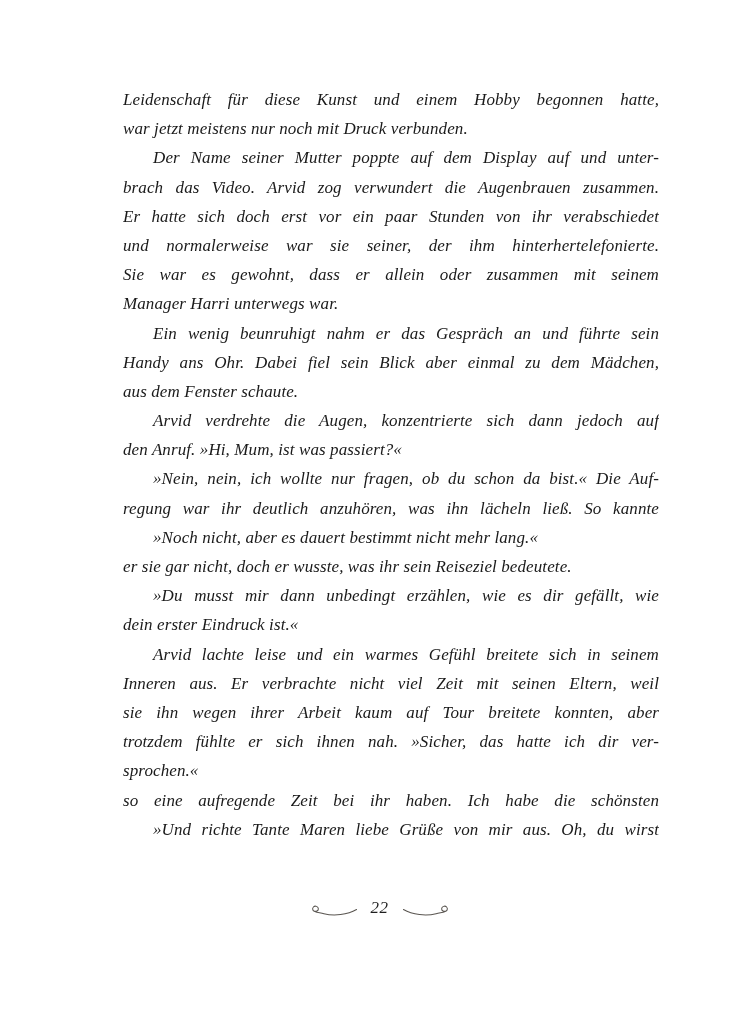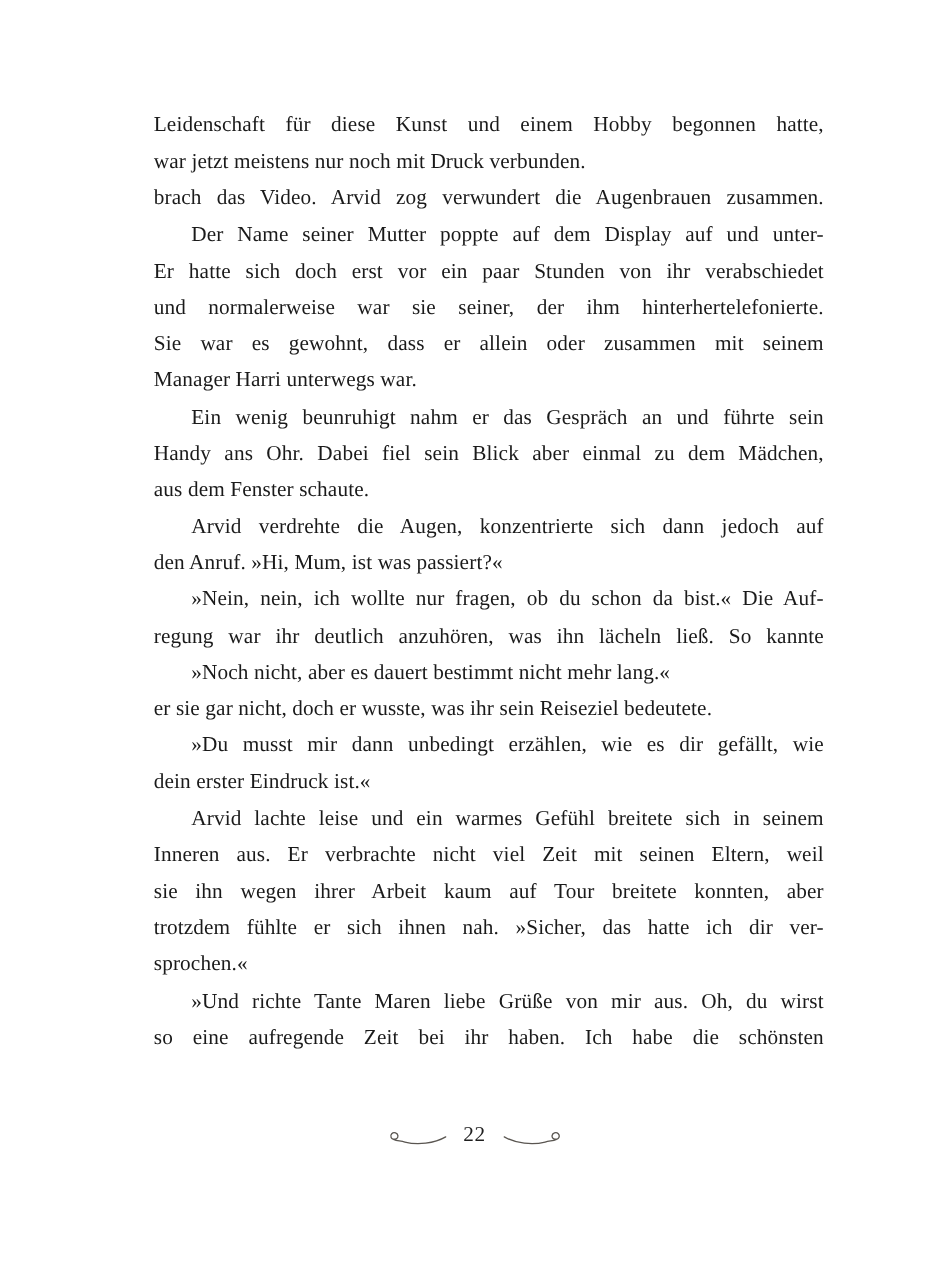--- a/index.html
+++ b/index.html
@@ -8,20 +8,21 @@
     background: #ffffff;
   }
   .page {
     position: relative;
     width: 753px;
     height: 1020px;
     background: #ffffff;
     overflow: hidden;
     font-family: "Liberation Serif", "DejaVu Serif", serif;
     color: #1a1a1a;
+    font-style: italic;
   }
   .text-block {
     position: absolute;
     left: 123px;
     top: 85px;
     width: 536px;
   }
   .line {
     font-size: 17px;
     line-height: 29.2px;
@@ -59,44 +60,44 @@
   }
 </style>
 </head>
 <body>
 
 <div class="page">
 
   <div class="text-block" id="text-block">
       <div class="line">Leidenschaft für diese Kunst und einem Hobby begonnen hatte,</div>
       <div class="line para-end">war jetzt meistens nur noch mit Druck verbunden.</div>
+      <div class="line indent">Der Name seiner Mutter poppte auf dem Display auf und unter-</div>
       <div class="line">brach das Video. Arvid zog verwundert die Augenbrauen zusammen.</div>
-      <div class="line indent">Der Name seiner Mutter poppte auf dem Display auf und unter-</div>
       <div class="line">Er hatte sich doch erst vor ein paar Stunden von ihr verabschiedet</div>
       <div class="line">und normalerweise war sie seiner, der ihm hinterhertelefonierte.</div>
       <div class="line">Sie war es gewohnt, dass er allein oder zusammen mit seinem</div>
       <div class="line para-end">Manager Harri unterwegs war.</div>
       <div class="line indent">Ein wenig beunruhigt nahm er das Gespräch an und führte sein</div>
       <div class="line">Handy ans Ohr. Dabei fiel sein Blick aber einmal zu dem Mädchen,</div>
       <div class="line para-end">aus dem Fenster schaute.</div>
       <div class="line indent">Arvid verdrehte die Augen, konzentrierte sich dann jedoch auf</div>
       <div class="line para-end">den Anruf. »Hi, Mum, ist was passiert?«</div>
       <div class="line indent">»Nein, nein, ich wollte nur fragen, ob du schon da bist.« Die Auf-</div>
       <div class="line">regung war ihr deutlich anzuhören, was ihn lächeln ließ. So kannte</div>
       <div class="line indent para-end">»Noch nicht, aber es dauert bestimmt nicht mehr lang.«</div>
       <div class="line para-end">er sie gar nicht, doch er wusste, was ihr sein Reiseziel bedeutete.</div>
       <div class="line indent">»Du musst mir dann unbedingt erzählen, wie es dir gefällt, wie</div>
       <div class="line para-end">dein erster Eindruck ist.«</div>
       <div class="line indent">Arvid lachte leise und ein warmes Gefühl breitete sich in seinem</div>
       <div class="line">Inneren aus. Er verbrachte nicht viel Zeit mit seinen Eltern, weil</div>
       <div class="line">sie ihn wegen ihrer Arbeit kaum auf Tour breitete konnten, aber</div>
       <div class="line">trotzdem fühlte er sich ihnen nah. »Sicher, das hatte ich dir ver-</div>
       <div class="line para-end">sprochen.«</div>
+      <div class="line">so eine aufregende Zeit bei ihr haben. Ich habe die schönsten</div>
       <div class="line indent">»Und richte Tante Maren liebe Grüße von mir aus. Oh, du wirst</div>
-      <div class="line">so eine aufregende Zeit bei ihr haben. Ich habe die schönsten</div>
     </div>
 
   <div class="footer">
     <svg class="flourish" width="48" height="15" viewBox="0 0 50 15" aria-hidden="true">
       <path d="M48.5 6.5 C39 12, 25 13.5, 14.5 10.8 C9 9.4, 4.2 9.6, 3.0 6.9 C2.0 4.6, 4.2 2.3, 6.7 3.2 C9.2 4.1, 9.4 7.1, 7.2 8.1 C5.4 8.9, 3.4 8.1, 3.0 6.9" fill="none" stroke="#5a5651" stroke-width="1.1" stroke-linecap="round"></path>
     </svg>
     <span class="page-number">22</span>
     <svg class="flourish" width="48" height="15" viewBox="0 0 50 15" aria-hidden="true">
       <g transform="scale(-1,1) translate(-50,0)">
         <path d="M48.5 6.5 C39 12, 25 13.5, 14.5 10.8 C9 9.4, 4.2 9.6, 3.0 6.9 C2.0 4.6, 4.2 2.3, 6.7 3.2 C9.2 4.1, 9.4 7.1, 7.2 8.1 C5.4 8.9, 3.4 8.1, 3.0 6.9" fill="none" stroke="#5a5651" stroke-width="1.1" stroke-linecap="round"></path>

